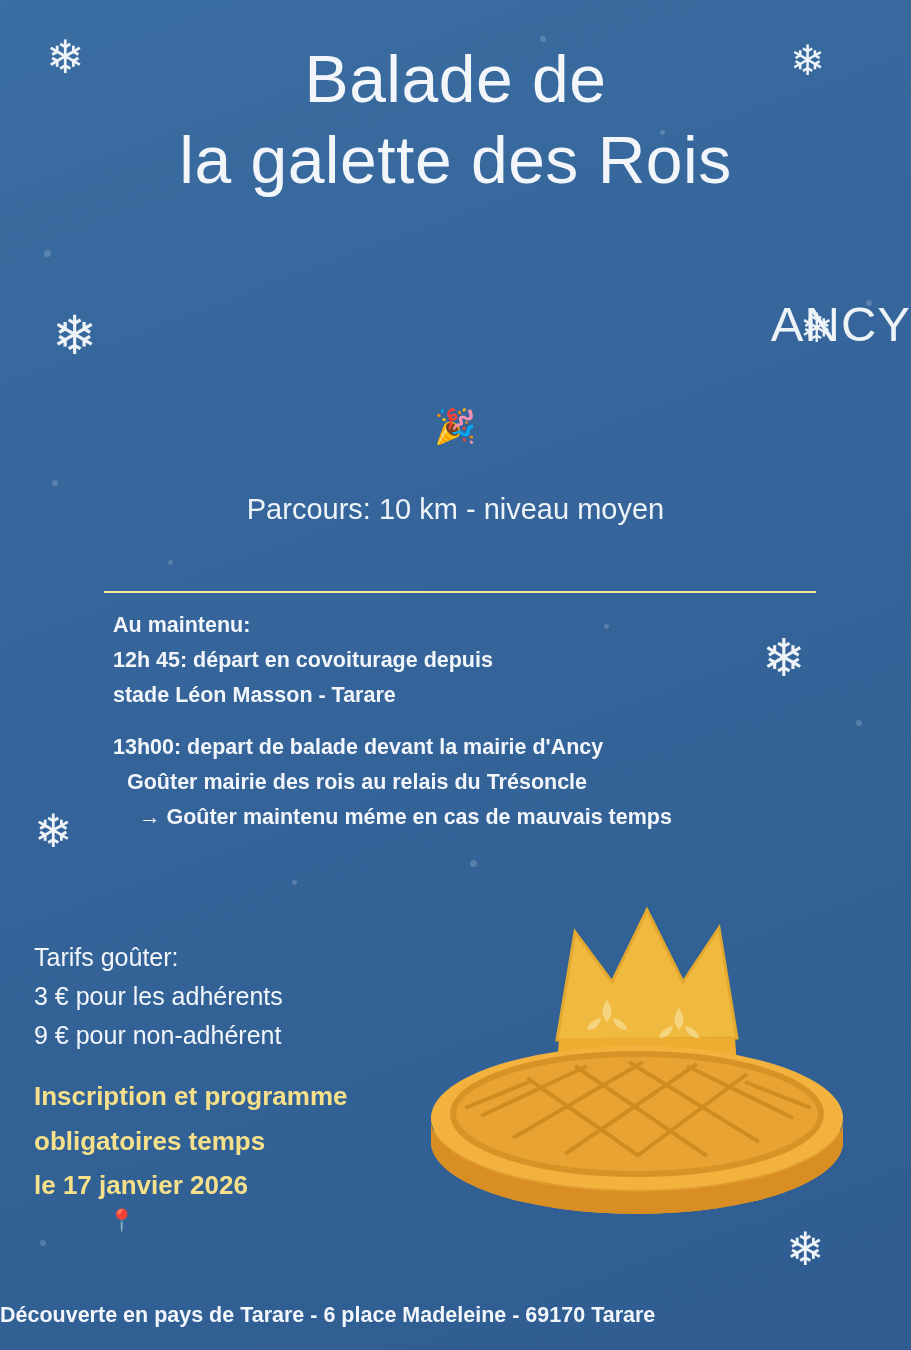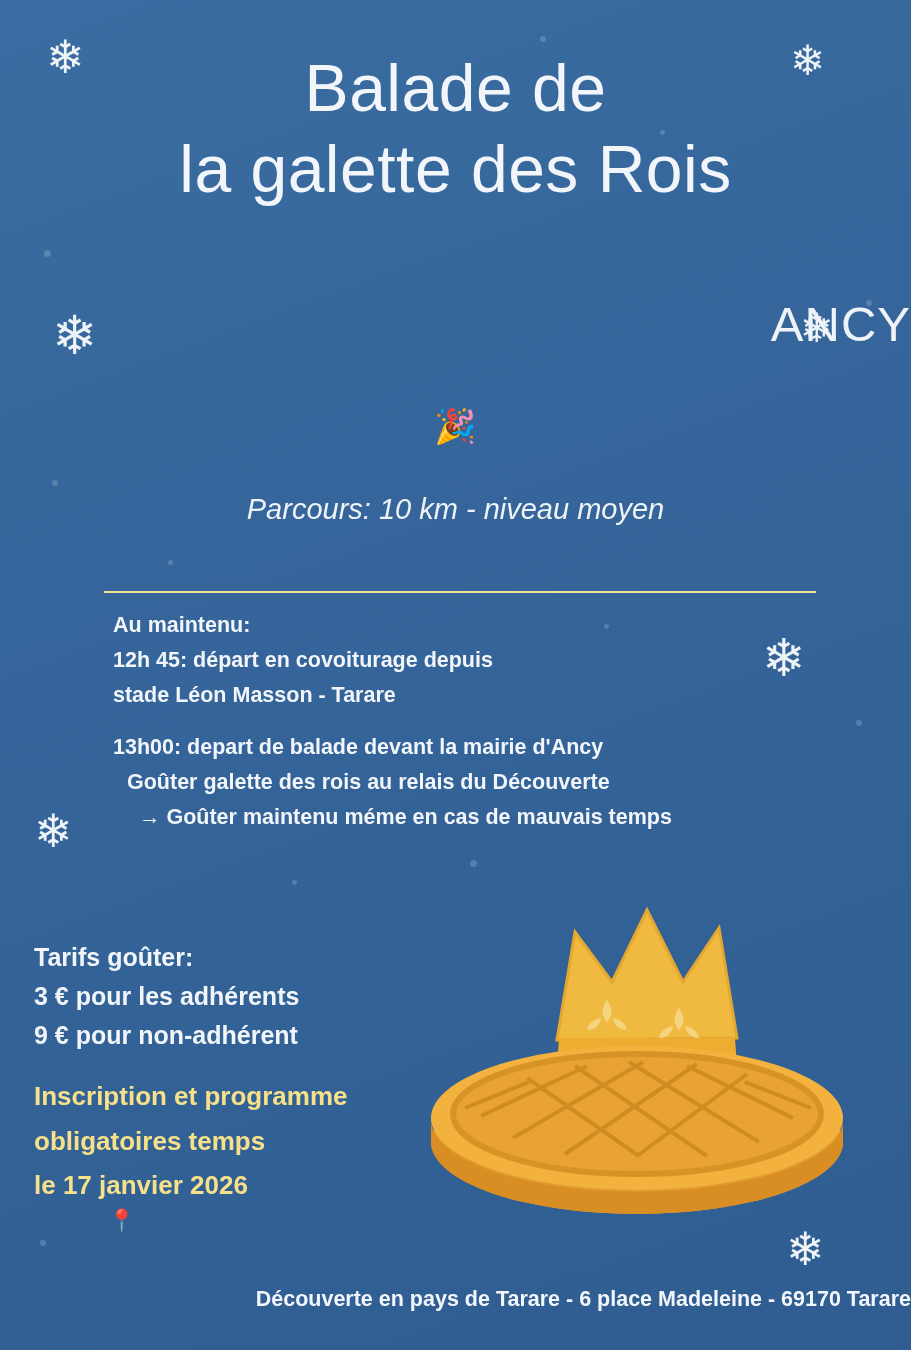--- a/index.html
+++ b/index.html
@@ -29,21 +29,21 @@
   .snow {
     position: absolute;
     color: #eef3f8;
     line-height: 1;
     user-select: none;
   }
   .title {
     position: absolute;
     left: 0;
     right: 0;
-    top: 48px;
+    top: 39px;
     text-align: center;
     color: #f2f6fa;
     font-size: 66px;
     font-weight: 400;
     line-height: 1.22;
     letter-spacing: 0.5px;
   }
   .subtitle {
     position: absolute;
     left: 0;
@@ -76,21 +76,20 @@
     letter-spacing: 0.5px;
   }
   .parcours {
     position: absolute;
     left: 0;
     right: 0;
     top: 493px;
     text-align: center;
     color: #eef3f8;
     font-size: 29px;
-    font-style: italic;
   }
   .divider {
     position: absolute;
     left: 104px;
     width: 712px;
     top: 591px;
     height: 2px;
     background: #f2e49b;
   }
   .programme {
@@ -106,21 +105,21 @@
   .programme .blk2 {
     margin-top: 18px;
   }
   .programme .ind1 { padding-left: 14px; }
   .programme .ind2 { padding-left: 26px; }
   .tarifs {
     position: absolute;
     left: 34px;
     top: 938px;
     color: #f2f6fa;
-    font-weight: bold;
+    font-weight: normal;
     font-size: 25px;
     line-height: 1.55;
   }
   .inscription {
     position: absolute;
     left: 34px;
     top: 1074px;
     color: #f7e08a;
     font-weight: bold;
     font-size: 26px;
@@ -129,22 +128,22 @@
   .pin {
     position: absolute;
     left: 108px;
     top: 1208px;
     font-size: 22px;
   }
   .footer {
     position: absolute;
     left: 0;
     right: 0;
-    bottom: 38px;
-    text-align: right;
+    bottom: 22px;
+    text-align: left;
     color: #f2f6fa;
     font-weight: bold;
     font-size: 21.5px;
   }
   .galette {
     position: absolute;
     right: 34px;
     bottom: 120px;
     width: 470px;
     height: 360px;
@@ -189,21 +188,21 @@
 
   <div class="parcours">Parcours: 10 km - niveau moyen</div>
 
   <div class="divider"></div>
 
   <div class="programme">
     <div>Au maintenu:</div>
     <div>12h 45: départ en covoiturage depuis</div>
     <div>stade Léon Masson - Tarare</div>
     <div class="blk2">13h00: depart de balade devant la mairie d'Ancy</div>
-    <div class="ind1">Goûter galette des rois au relais du Découverte</div>
+    <div class="ind1">Goûter mairie des rois au relais du Trésoncle</div>
     <div class="ind2">→ Goûter maintenu méme en cas de mauvais temps</div>
   </div>
 
   <div class="galette">
     <svg viewBox="0 0 470 360" width="470" height="360">
 
       <g>
         <path d="M150 170 L168 62 L205 112 L240 40 L276 112 L312 58 L330 168 Z" fill="#f0b93f" stroke="#e2a82f" stroke-width="3"></path>
         <path d="M152 168 L328 168 L330 196 L150 196 Z" fill="#eead31"></path>
         <g fill="#f6d98c" opacity="0.85">

